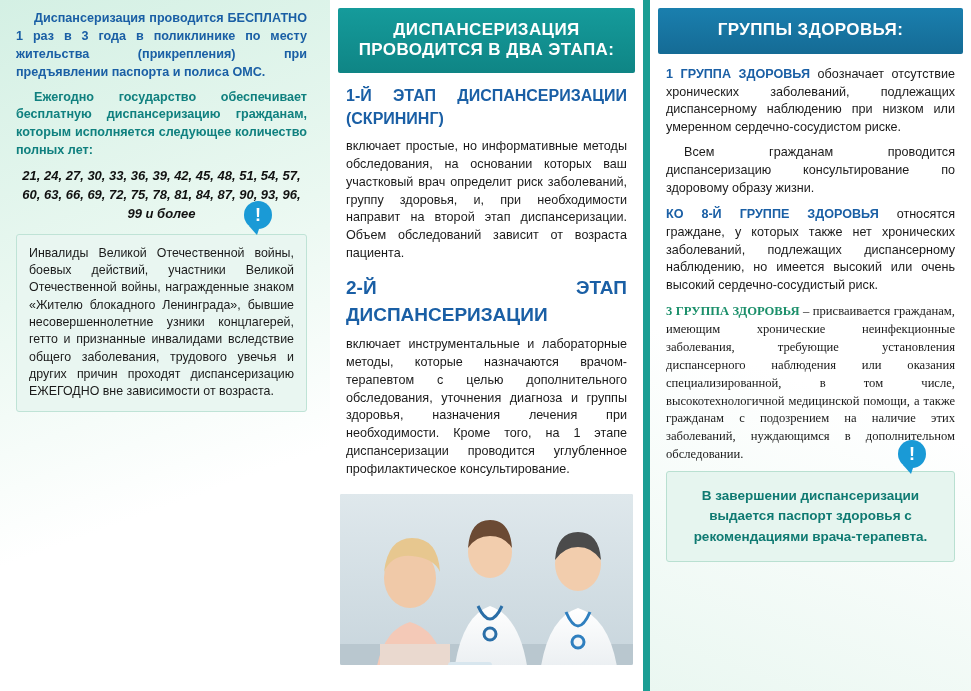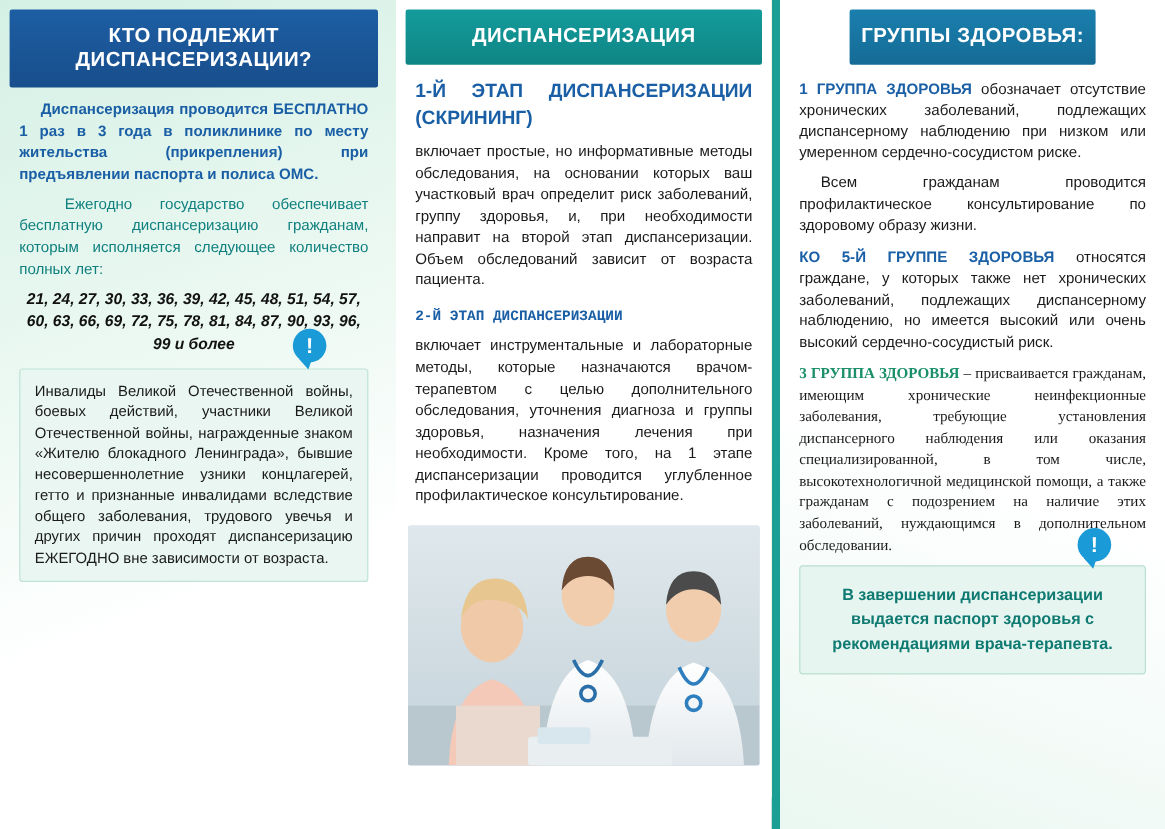--- a/index.html
+++ b/index.html
@@ -19,21 +19,21 @@
 
   
   .col {
     position: relative;
     height: 691px;
     display: flex;
     flex-direction: column;
   }
   .col-1 { width: 330px; background: #ffffff; }
   .col-2 { width: 313px; background: #fef9c3; }
-  .col-3 { width: 328px; background: #bef264; align-items: center; }
+  .col-3 { width: 328px; background: #bef264; }
 
   .col-1-bg {
     position: absolute; left: 0; top: 0; width: 330px; height: 691px;
     background: linear-gradient(160deg, #d4f0e4 0%, #eaf8f1 38%, #ffffff 70%);
   }
   .col-2-bg {
     position: absolute; left: 0; top: 0; width: 313px; height: 691px;
     background: #ffffff;
   }
   .col-3-bg {
@@ -76,21 +76,21 @@
     font-size: 12.6px;
     line-height: 1.42;
     color: #1a1a1a;
     text-align: justify;
     flex: 1;
   }
   .body p { margin: 0 0 7px 0; text-indent: 18px; }
   .body p.noind { text-indent: 0; }
 
   .blue-bold { color: #1a5fa5; font-weight: bold; }
-  .teal-bold { color: #10807f; font-weight: normal; margin-left: 20px; }
+  .teal-bold { color: #10807f; font-weight: bold; }
   .green-bold { color: #1b8f6a; font-weight: bold; }
 
   .years {
     margin: 6px 0 10px 0;
     text-align: center;
     font-weight: bold;
     font-style: italic;
     font-size: 13px;
     color: #111;
     line-height: 1.45;
@@ -179,24 +179,20 @@
   .spacer { flex: 1; }
 </style>
 </head>
 <body>
 
 <div class="page">
 
   <div class="col col-1">
     <div class="col-1-bg"></div>
 
-    <div class="hdr hdr-blue">
-      <div>КТО ПОДЛЕЖИТ</div>
-      <div>ДИСПАНСЕРИЗАЦИИ?</div>
-    </div>
 
     <div class="body">
       <p>
         <span class="blue-bold">Диспансеризация проводится БЕСПЛАТНО 1 раз в 3 года в поликлинике по месту жительства (прикрепления) при предъявлении паспорта и полиса ОМС.</span>
       </p>
       <p>
         <span class="teal-bold">Ежегодно государство обеспечивает бесплатную диспансеризацию гражданам, которым исполняется следующее количество полных лет:</span>
       </p>
 
       <div class="years">21, 24, 27, 30, 33, 36, 39, 42, 45, 48, 51, 54, 57, 60, 63, 66, 69, 72, 75, 78, 81, 84, 87, 90, 93, 96, 99 и более</div>
@@ -212,30 +208,31 @@
     <div class="footer footer-blue">Подробности на www.тфомсск.рф</div>
   </div>
 
   <div class="divider"></div>
 
   <div class="col col-2">
     <div class="col-2-bg"></div>
 
     <div class="hdr hdr-teal">
       <div>ДИСПАНСЕРИЗАЦИЯ</div>
+      <div>ПРОВОДИТСЯ В ДВА ЭТАПА:</div>
     </div>
 
     <div class="body" style="padding-top:12px;">
       <p class="noind">
         <span class="blue-bold" style="font-size:16px;">1-Й ЭТАП ДИСПАНСЕРИЗАЦИИ (СКРИНИНГ)</span>
       </p>
       <p class="noind">включает простые, но информативные методы обследования, на основании которых ваш участковый врач определит риск заболеваний, группу здоровья, и, при необходимости направит на второй этап диспансеризации. Объем обследований зависит от возраста пациента.</p>
 
       <p class="noind" style="margin-top:12px;">
-        <span class="blue-bold" style="font-size:12px;font-family:Liberation Mono, monospace;">2-Й ЭТАП ДИСПАНСЕРИЗАЦИИ</span>
+        <span class="blue-bold" style="font-size:19px;">2-Й ЭТАП ДИСПАНСЕРИЗАЦИИ</span>
       </p>
       <p class="noind">включает инструментальные и лабораторные методы, которые назначаются врачом-терапевтом с целью дополнительного обследования, уточнения диагноза и группы здоровья, назначения лечения при необходимости. Кроме того, на 1 этапе диспансеризации проводится углубленное профилактическое консультирование.</p>
     </div>
 
     <div class="photo">
       <svg width="293" height="200" viewBox="0 0 293 200" preserveAspectRatio="none">
         <defs>
           <linearGradient id="bgw" x1="0" y1="0" x2="0" y2="1">
             <stop offset="0%" stop-color="#dfe8ec"></stop>
             <stop offset="100%" stop-color="#c4d2da"></stop>
@@ -281,24 +278,24 @@
 
     <div class="hdr hdr-teal2">
       <div>ГРУППЫ ЗДОРОВЬЯ:</div>
     </div>
 
     <div class="body" style="padding-top:12px;">
       <p class="noind">
         <span class="blue-bold">1 ГРУППА ЗДОРОВЬЯ</span>
         <span>обозначает отсутствие хронических заболеваний, подлежащих диспансерному наблюдению при низком или умеренном сердечно-сосудистом риске.</span>
       </p>
-      <p>Всем гражданам проводится профилактическое консультирование по здоровому образу жизни.</p>
+      <p>Всем гражданам проводится диспансеризацию консультирование по здоровому образу жизни.</p>
 
       <p class="noind" style="margin-top:8px;">
-        <span class="blue-bold">КО 5-Й ГРУППЕ ЗДОРОВЬЯ</span>
+        <span class="blue-bold">КО 8-Й ГРУППЕ ЗДОРОВЬЯ</span>
         <span>относятся граждане, у которых также нет хронических заболеваний, подлежащих диспансерному наблюдению, но имеется высокий или очень высокий сердечно-сосудистый риск.</span>
       </p>
 
       <p class="noind" style="margin-top:8px;font-family:Liberation Serif, serif;">
         <span class="green-bold">3 ГРУППА ЗДОРОВЬЯ</span>
         <span>– присваивается гражданам, имеющим хронические неинфекционные заболевания, требующие установления диспансерного наблюдения или оказания специализированной, в том числе, высокотехнологичной медицинской помощи, а также гражданам с подозрением на наличие этих заболеваний, нуждающимся в дополнительном обследовании.</span>
       </p>
 
       <div class="callout final">
         <div class="excl excl-3">!</div>

